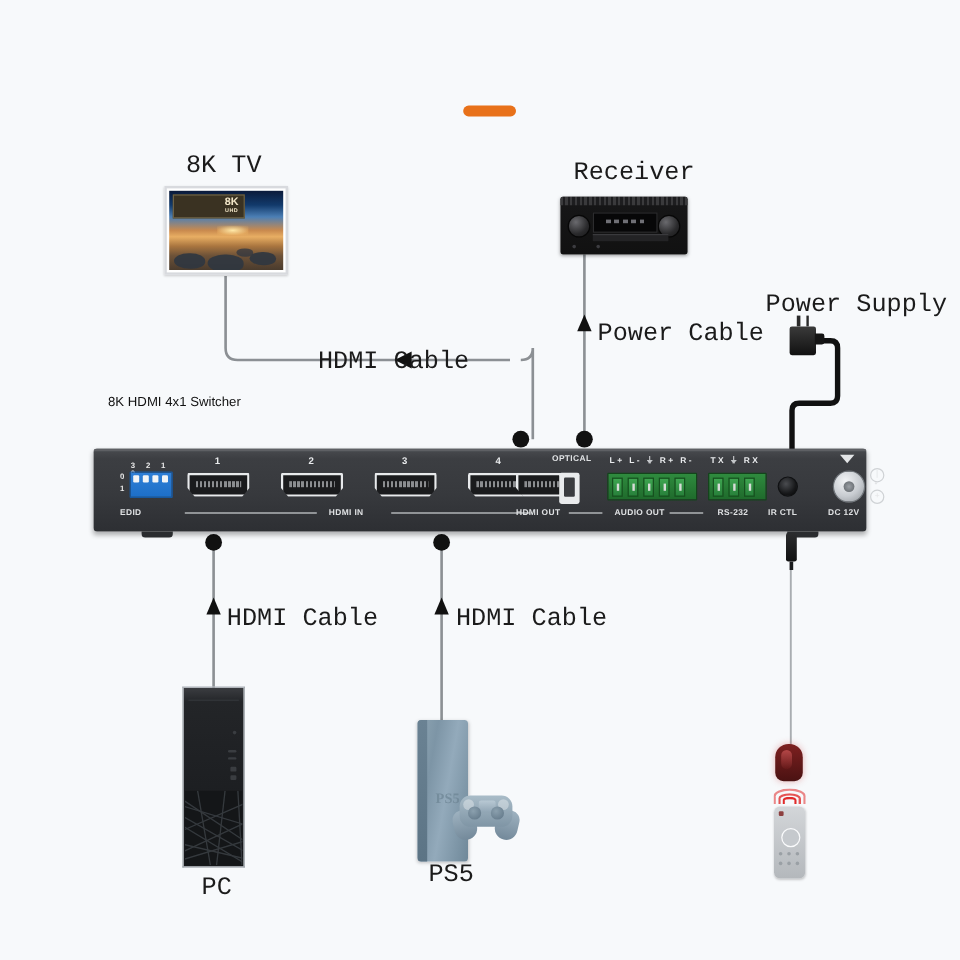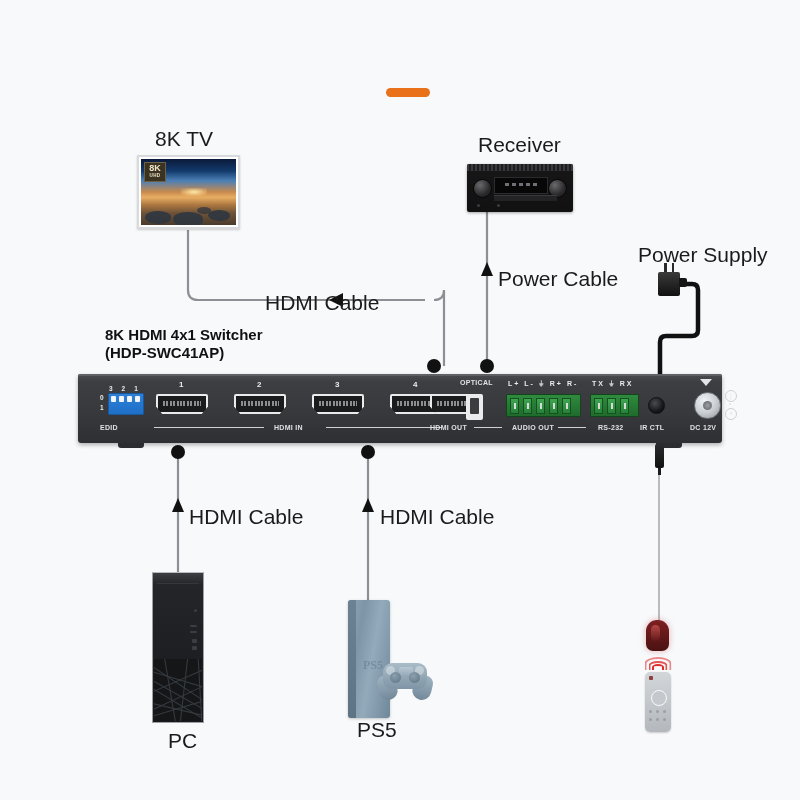--- a/index.html
+++ b/index.html
@@ -17,40 +17,40 @@
     left:0;right:0;top:22px;text-align:center;
     font-size:39px;font-weight:bold;color:#111;
     letter-spacing:-0.5px;
   }
   #title-rule{
     left:386px;top:88px;width:44px;height:9px;
     background:#e8711a;border-radius:5px;
   }
 
   
-  .lbl{color:#1b1b1b;white-space:nowrap;}
+  .lbl{color:#1b1b1b;white-space:nowrap;font-family:Liberation Mono, monospace;}
   .lbl-22{font-size:21px;}
-  .lbl-dev{font-size:15px;font-weight:bold;color:#111;line-height:18px;margin-left:15px;}
+  .lbl-dev{font-size:11px;font-weight:normal;color:#111;line-height:18px;}
 
   
   #cables{position:absolute;left:0;top:0;width:800px;height:800px;}
 
   
   #tv{left:137px;top:155px;width:103px;height:74px;
       background:#fff;border:2px solid #d8dade;box-sizing:border-box;
       padding:2px;box-shadow:0 1px 2px rgba(0,0,0,.18);}
   #tv-screen{position:relative;width:100%;height:100%;overflow:hidden;
       background:linear-gradient(#0b1a3a 0%,#123a6b 18%,#4c7fb5 33%,#c98a4e 50%,
                   #e8ae63 58%,#a9753f 70%,#6d5238 82%,#4a3b2d 100%);}
   #tv-sun{position:absolute;left:42%;top:44%;width:26px;height:8px;
       background:radial-gradient(ellipse at center,#ffe9a8 0%,rgba(255,200,110,.25) 70%,transparent 100%);}
   .rock{position:absolute;border-radius:50% 50% 45% 55%;background:#2f3640;opacity:.9;}
   #tv-badge{position:absolute;left:3px;top:3px;width:20px;height:17px;
       background:#3a3222;border:1px solid #6d6145;color:#f2e6c8;
-      font-size:9px;font-weight:bold;line-height:8px;text-align:center;padding-top:1px;}
+      font-size:9px;font-weight:bold;line-height:8px;text-align:center;padding-top:1px;padding-left:38px;}
   #tv-badge small{display:block;font-size:4.5px;letter-spacing:.4px;}
   #tv-label{left:155px;top:127px;}
 
   
   #amp{left:467px;top:164px;width:106px;height:48px;
       background:linear-gradient(#2a2a2c 0%,#161617 14%,#111 100%);
       border-radius:2px;box-shadow:0 1px 3px rgba(0,0,0,.35);}
   #amp-top{position:absolute;left:0;top:0;width:100%;height:7px;
       background:repeating-linear-gradient(90deg,#3a3a3c 0 2px,#1d1d1f 2px 4px);
       border-radius:2px 2px 0 0;}
@@ -265,21 +265,20 @@
     <div id="psu-nose"></div>
   </div>
 
   <div class="abs lbl lbl-22" style="left:265px;top:291px;">HDMI Cable</div>
   <div class="abs lbl lbl-22" style="left:498px;top:267px;">Power Cable</div>
   <div class="abs lbl lbl-22" style="left:189px;top:505px;">HDMI Cable</div>
   <div class="abs lbl lbl-22" style="left:380px;top:505px;">HDMI Cable</div>
 
   <div class="abs lbl-dev" id="dev-label">
     <div>8K HDMI 4x1 Switcher</div>
-    <div>(HDP-SWC41AP)</div>
   </div>
 
   <div class="abs" id="switcher">
     <div class="foot" id="foot-l"></div>
     <div class="foot" id="foot-r"></div>
 
     <div id="edid">
       <div id="edid-nums">3 2 1 0</div>
       <div id="edid-side">
         <div>0</div>

